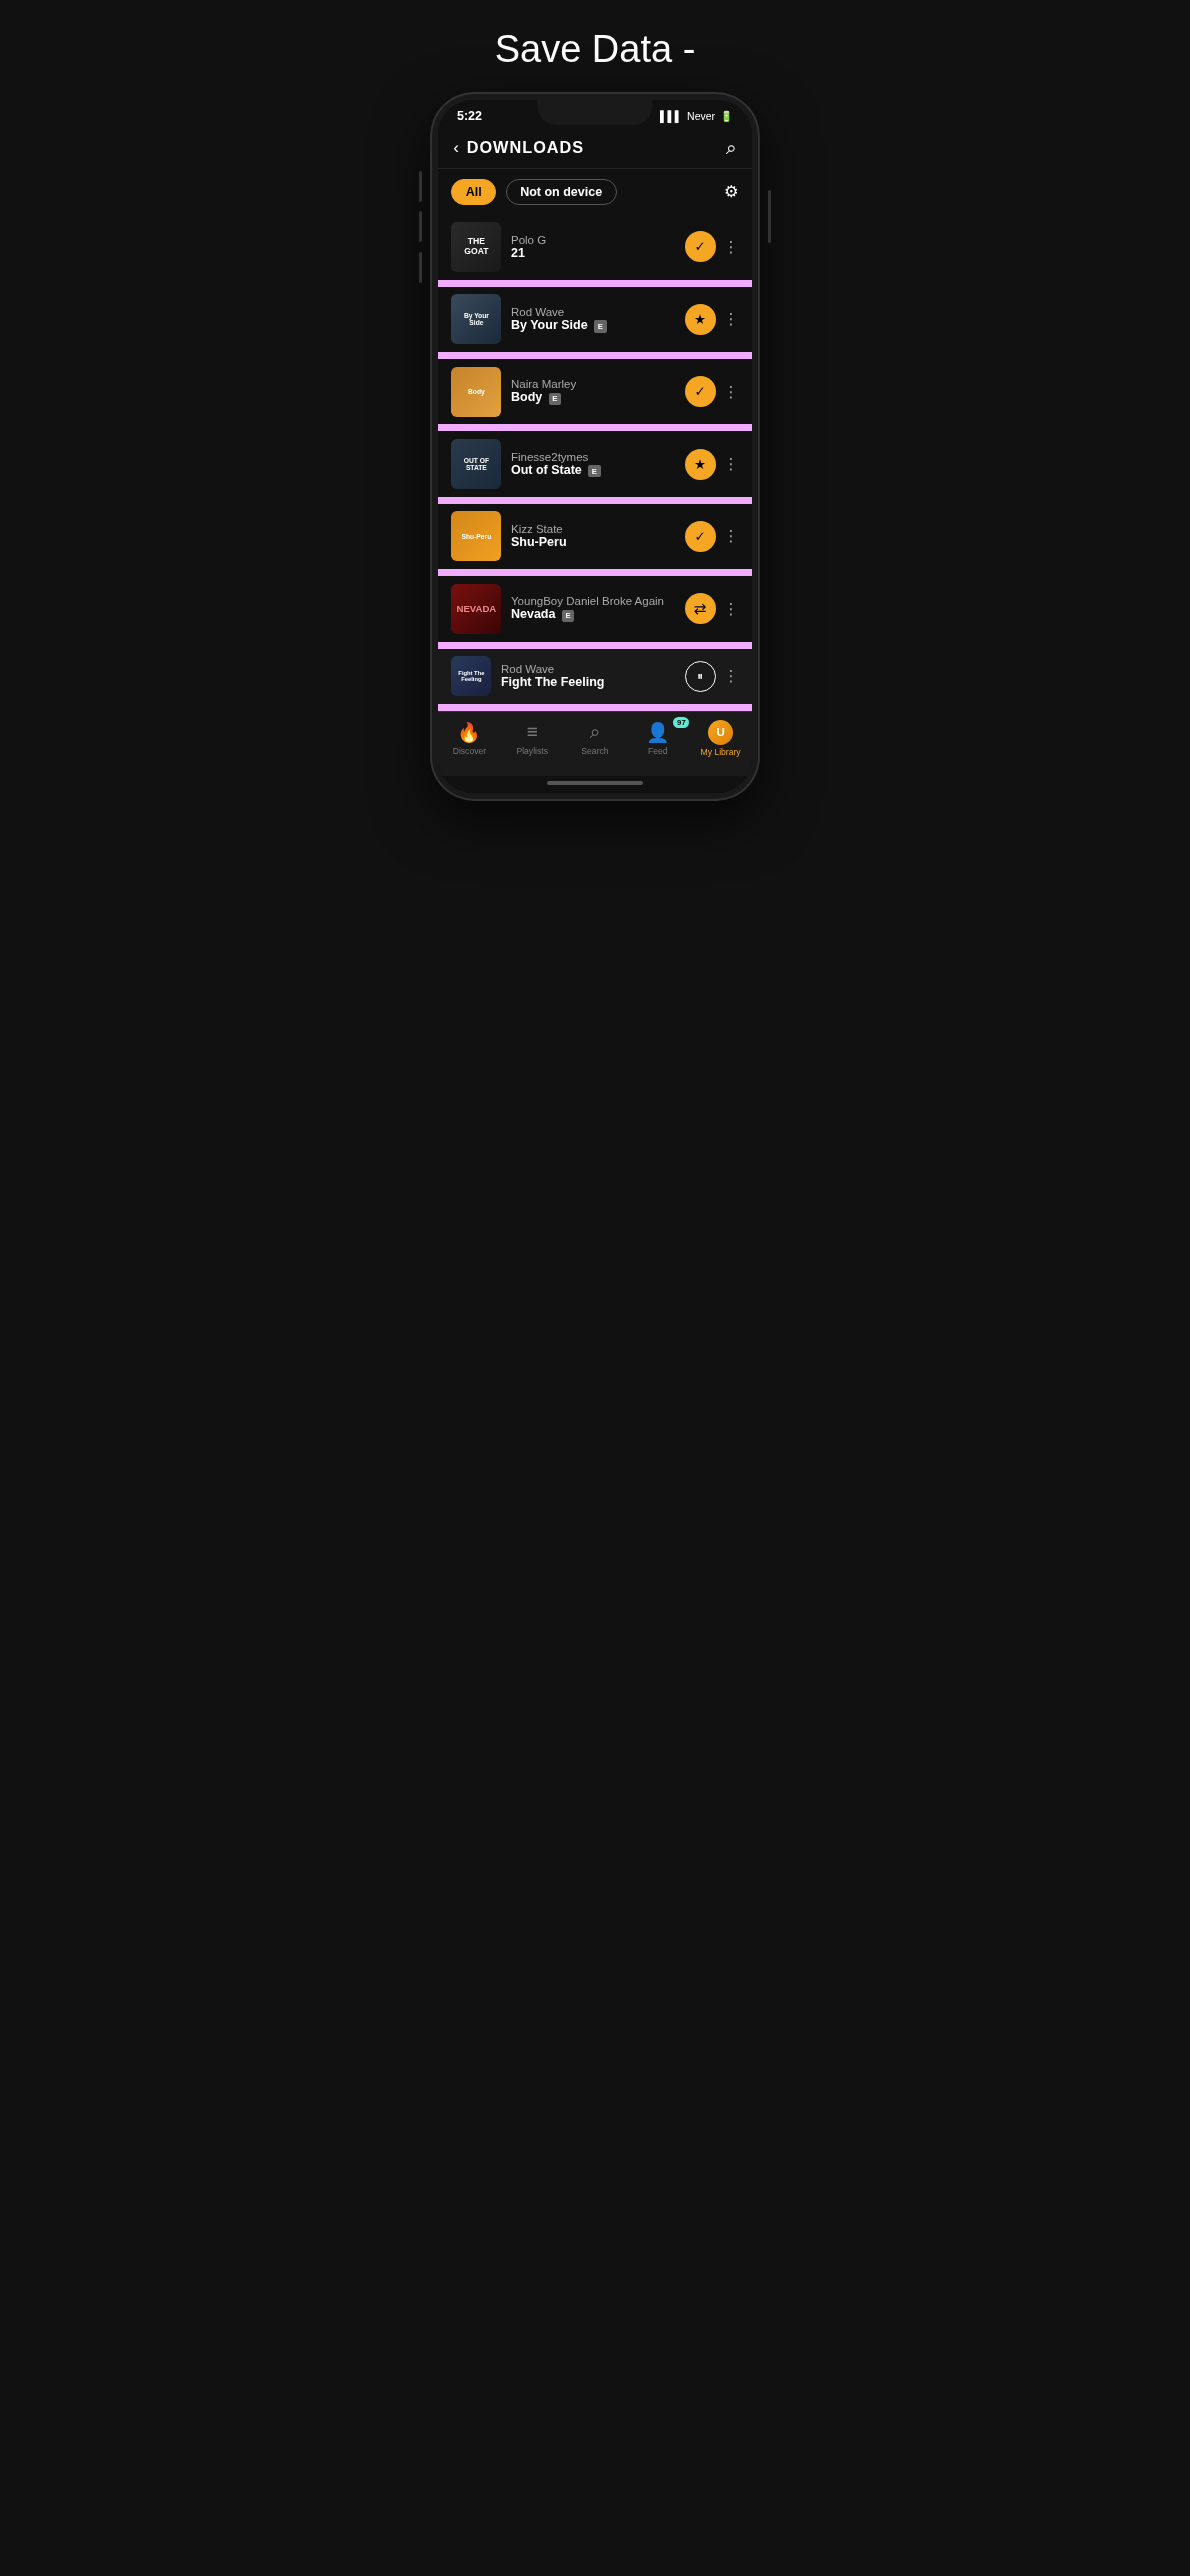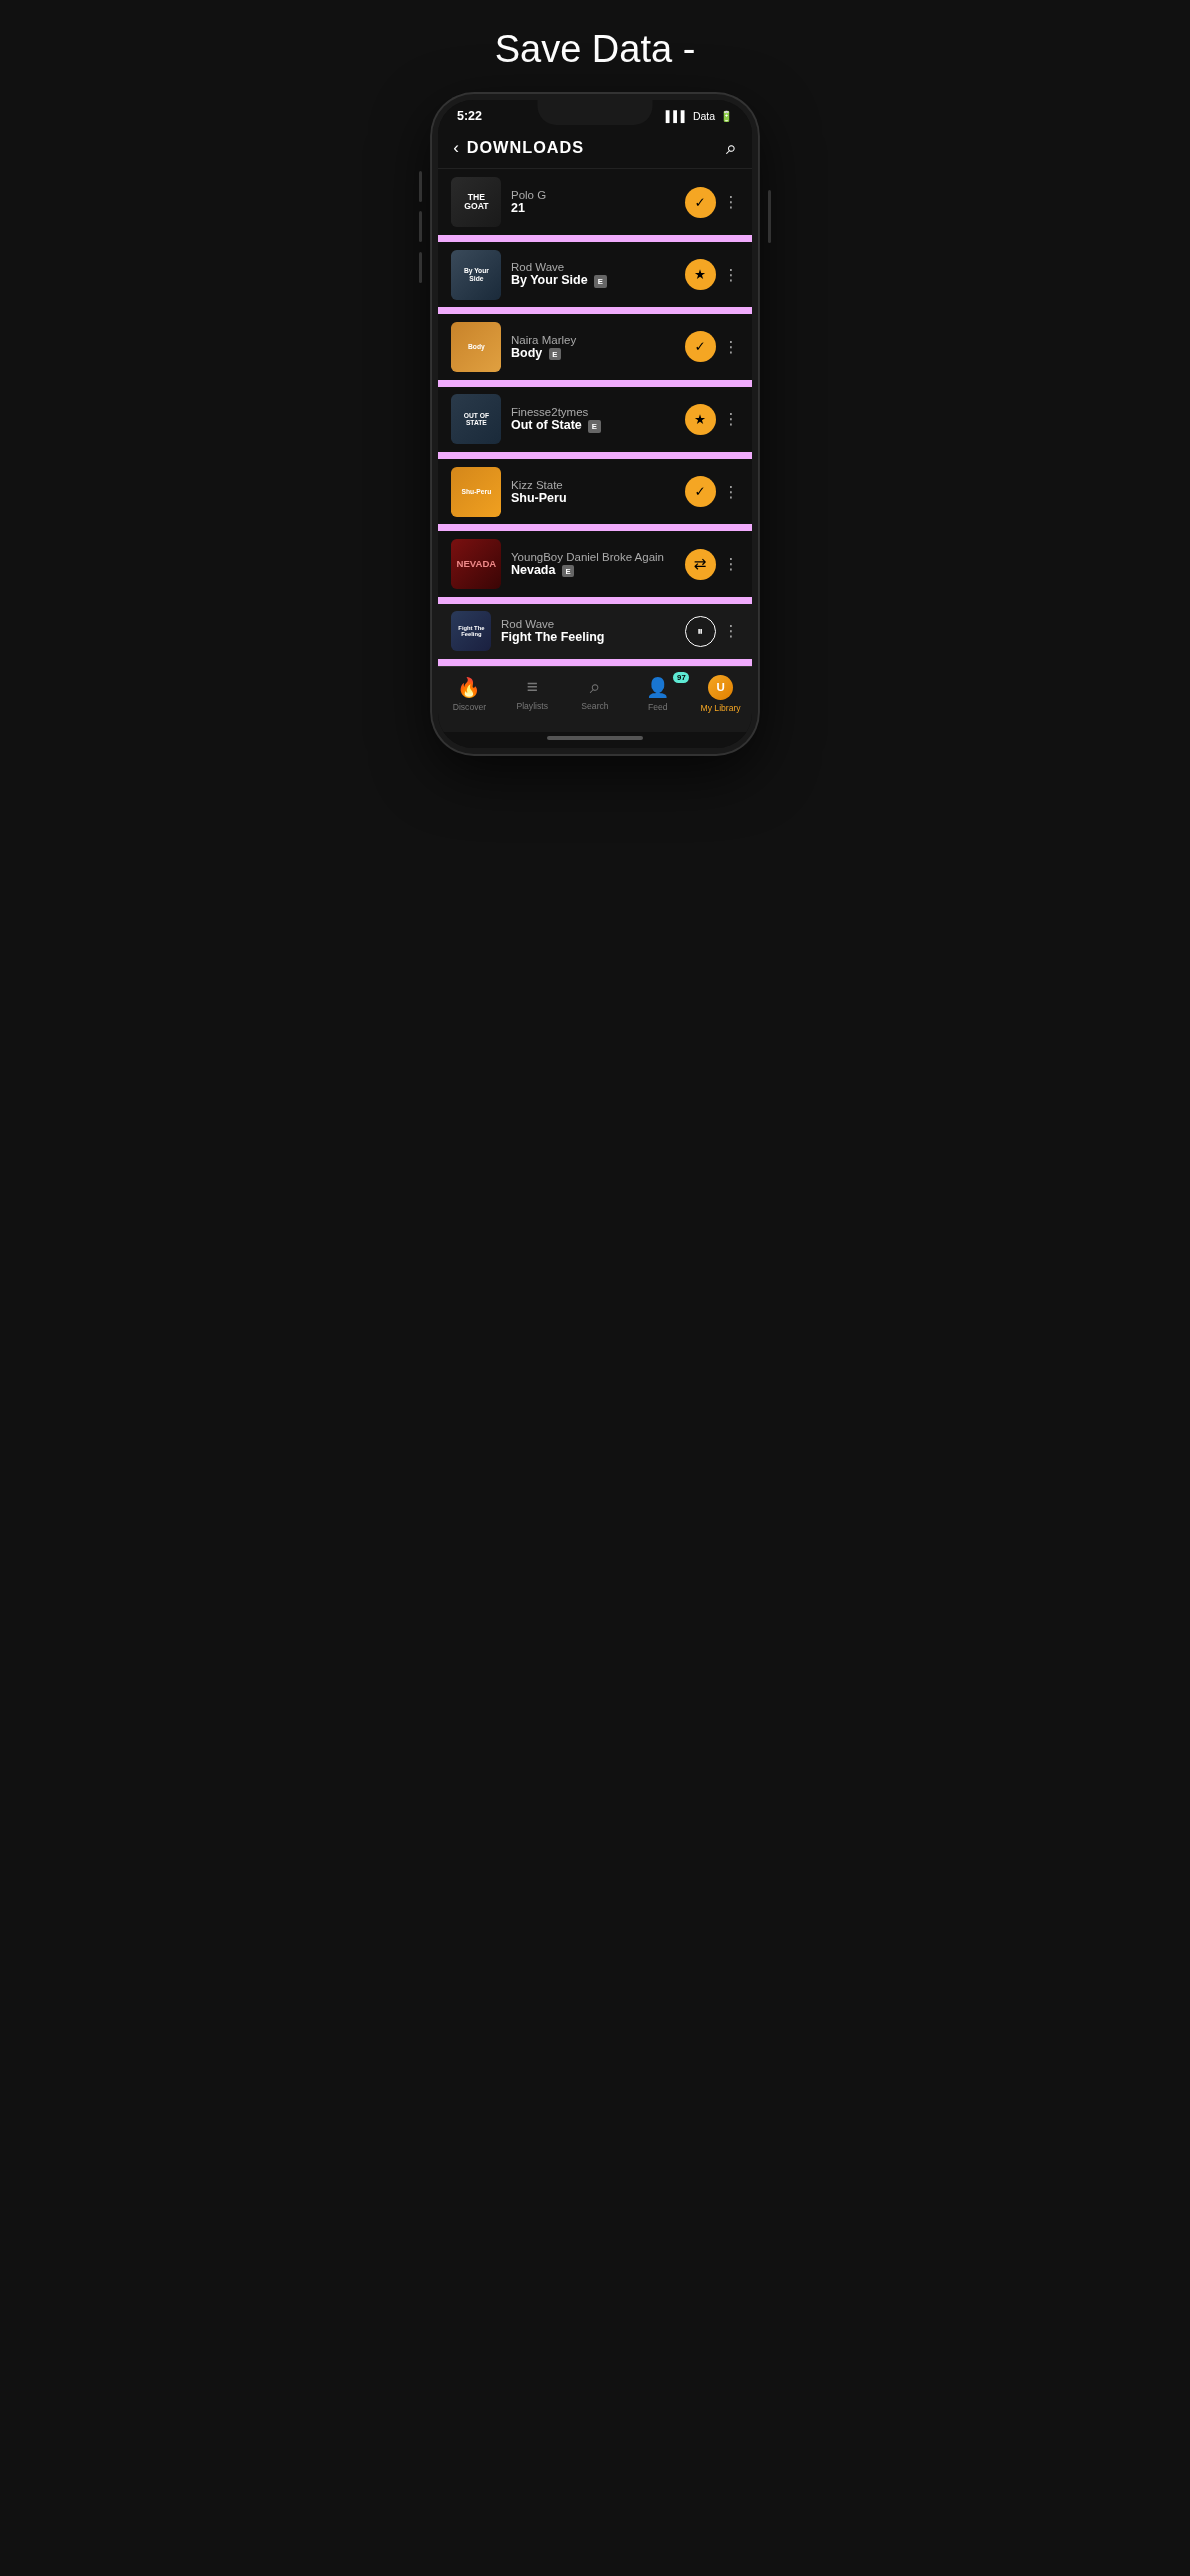--- a/index.html
+++ b/index.html
@@ -346,33 +346,38 @@
   </div>
   <div class="power-btn"></div>
 
   <div class="phone-inner">
     <div class="notch-area"></div>
 
     <div class="status-bar">
       <div class="status-time">5:22</div>
       <div class="status-icons">
         <span>▌▌▌</span>
-        <span>Data</span>
+        <span>Never</span>
         <span>🔋</span>
       </div>
     </div>
 
     <div class="header">
       <div class="header-left">
         <span class="back-btn">‹</span>
         <span class="header-title">DOWNLOADS</span>
       </div>
       <span class="search-icon-btn">⌕</span>
     </div>
 
+    <div class="filter-bar">
+      <button class="filter-btn active">All</button>
+      <button class="filter-btn inactive">Not on device</button>
+      <span class="filter-sliders">⚙</span>
+    </div>
 
     <div class="song-list">
 
       <div class="song-item">
         <div class="album-art art-goat">
           <span class="art-text">THE<br>GOAT</span>
         </div>
         <div class="song-info">
           <div class="song-artist">Polo G</div>
           <div class="song-title">21</div>

